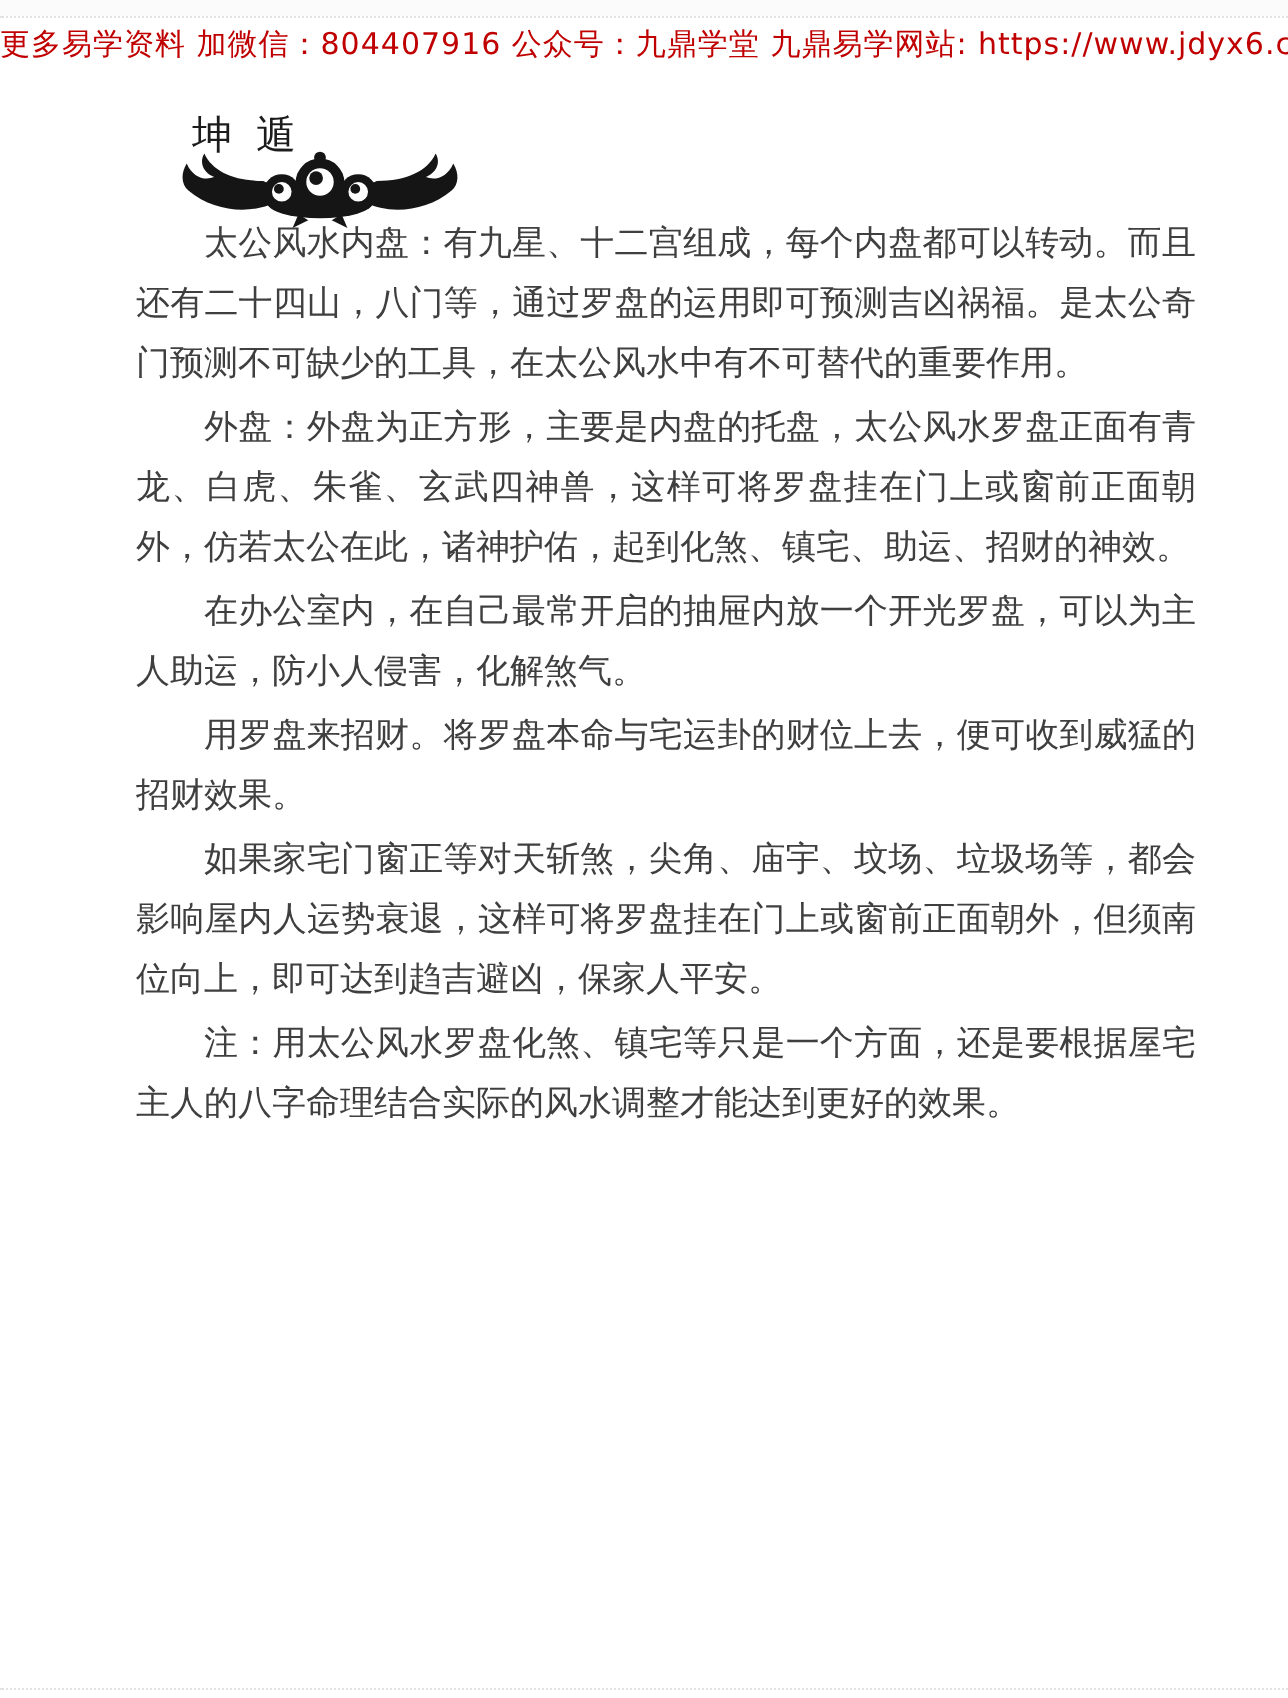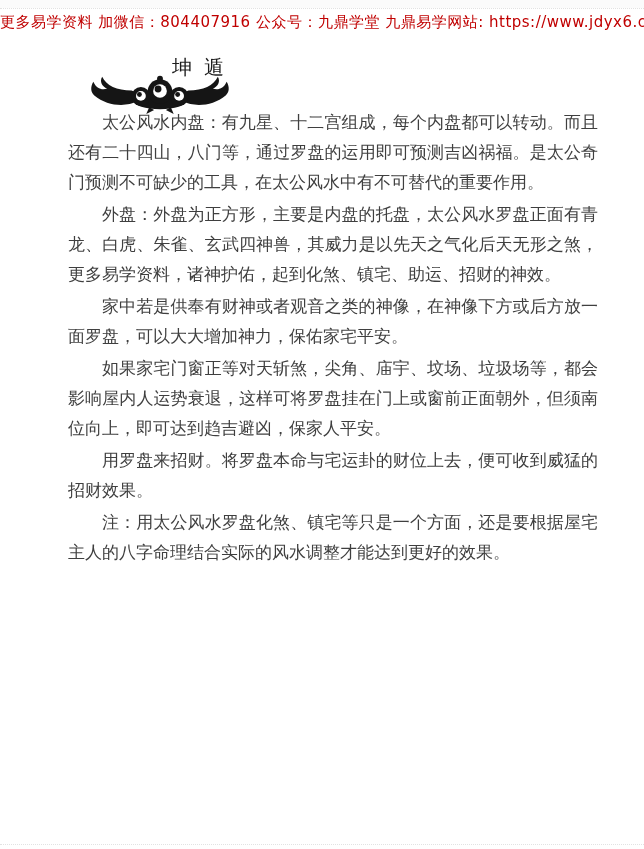--- a/index.html
+++ b/index.html
@@ -44,21 +44,21 @@
     left: 84px;
     top: 54px;
     width: 152px;
     height: 62px;
   }
   .ornament-title {
     position: absolute;
     top: 0;
     left: 0;
     width: 152px;
-    text-align: right;
+    text-align: left;
     font-family: "DejaVu Serif", serif;
     font-size: 20px;
     letter-spacing: 12px;
     text-indent: 12px;
     color: #1c1c1c;
     z-index: 2;
   }
   .ornament-cloud {
     position: absolute;
     top: 13px;
@@ -117,18 +117,18 @@
     <g fill="#151515">
       <circle cx="146" cy="45" r="7"></circle>
       <circle cx="108" cy="56" r="5"></circle>
       <circle cx="186" cy="56" r="5"></circle>
     </g>
   </svg>
 </div>
 
 <div class="article">
   <p>太公风水内盘：有九星、十二宫组成，每个内盘都可以转动。而且还有二十四山，八门等，通过罗盘的运用即可预测吉凶祸福。是太公奇门预测不可缺少的工具，在太公风水中有不可替代的重要作用。</p>
-  <p>外盘：外盘为正方形，主要是内盘的托盘，太公风水罗盘正面有青龙、白虎、朱雀、玄武四神兽，其威力是以先天之气化后天无形之煞，更多易学资料，诸神护佑，起到化煞、镇宅、助运、招财的神效。</p>
-  <p>家中若是供奉有财神或者观音之类的神像，在神像下方或后方放一面罗盘，可以大大增加神力，保佑家宅平安。</p>
+  <p>外盘：外盘为正方形，主要是内盘的托盘，太公风水罗盘正面有青龙、白虎、朱雀、玄武四神兽，这样可将罗盘挂在门上或窗前正面朝外，仿若太公在此，诸神护佑，起到化煞、镇宅、助运、招财的神效。</p>
+  <p>在办公室内，在自己最常开启的抽屉内放一个开光罗盘，可以为主人助运，防小人侵害，化解煞气。</p>
+  <p>用罗盘来招财。将罗盘本命与宅运卦的财位上去，便可收到威猛的招财效果。</p>
   <p>如果家宅门窗正等对天斩煞，尖角、庙宇、坟场、垃圾场等，都会影响屋内人运势衰退，这样可将罗盘挂在门上或窗前正面朝外，但须南位向上，即可达到趋吉避凶，保家人平安。</p>
-  <p>用罗盘来招财。将罗盘本命与宅运卦的财位上去，便可收到威猛的招财效果。</p>
   <p>注：用太公风水罗盘化煞、镇宅等只是一个方面，还是要根据屋宅主人的八字命理结合实际的风水调整才能达到更好的效果。</p>
 </div>
 
 </body></html>

